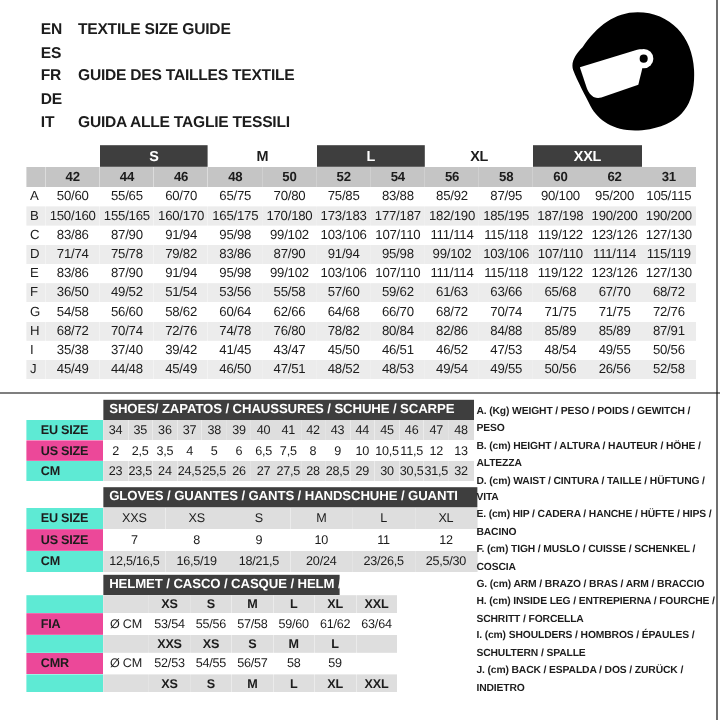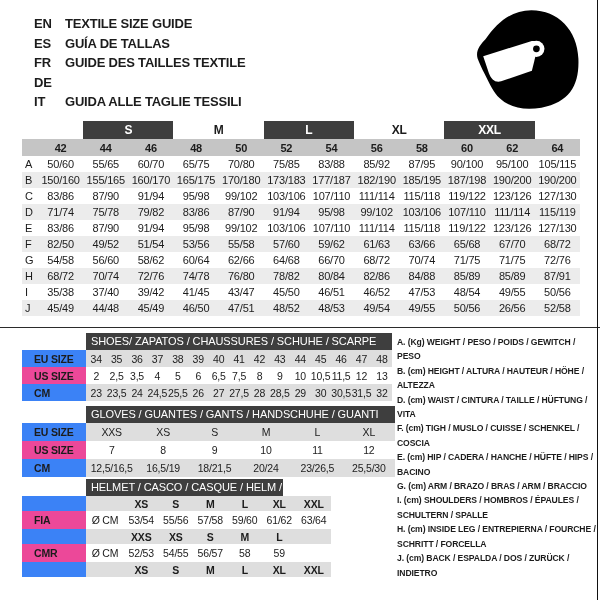--- a/index.html
+++ b/index.html
@@ -30,46 +30,45 @@
   .right-border { position:absolute; right:2px; top:0; width:1px; height:600px; background:#111; }
 
   
   .block { position:absolute; left:22px; }
   #shoes-block  { top:333px; }
   #gloves-block { top:405px; }
   #helmet-block { top:478px; }
   .block table { border-collapse:collapse; table-layout:fixed; font-size:10.5px; letter-spacing:-0.2px; }
   .block td { text-align:center; height:18px; padding:0; white-space:nowrap; overflow:hidden; }
   .block td.rowlabel { text-align:left; padding-left:12px; font-weight:700; background:#ec4899; }
-  .band { background:#3e3e3e; color:#fff; font-weight:400; font-size:11px; text-align:left;
+  .band { background:#3e3e3e; color:#fff; font-weight:700; font-size:11px; text-align:left;
           padding:1px 16px 2px 5px; letter-spacing:-0.1px; line-height:14px; }
   .band-helmet { width:197px; }
   tr.gray td { background:#dedede; }
-  tr.gray td.rowlabel { background:#3b82f6; }
+  tr.gray td.rowlabel { background:#5eead4; }
   #shoes-block td { height:17px; }
   #helmet-block tr.sizes td { height:15px; font-weight:700; }
   #helmet-block tr.vals td { height:18px; }
 
   
   .legend { position:absolute; left:397px; top:335px; width:200px;
             font-size:8.6px; font-weight:700; line-height:14.4px; letter-spacing:-0.1px; }
 </style>
 </head>
 <body>
 
 <div class="page">
 
   <div class="languages" id="languages">
       <div class="lang-line">
         <span class="lang-code">EN</span>
         <span>TEXTILE SIZE GUIDE</span>
       </div>
       <div class="lang-line">
         <span class="lang-code">ES</span>
-        <span>GUÍA DE TALLAS</span>
       </div>
       <div class="lang-line">
         <span class="lang-code">FR</span>
         <span>GUIDE DES TAILLES TEXTILE</span>
       </div>
       <div class="lang-line">
         <span class="lang-code">DE</span>
       </div>
       <div class="lang-line">
         <span class="lang-code">IT</span>
@@ -118,37 +117,37 @@
           <td>44</td>
           <td>46</td>
           <td>48</td>
           <td>50</td>
           <td>52</td>
           <td>54</td>
           <td>56</td>
           <td>58</td>
           <td>60</td>
           <td>62</td>
-          <td>64</td>
+          <td>31</td>
         </tr>
     </thead>
     <tbody class="main-body" id="main-tbody">
         <tr>
           <td class="letter">A</td>
           <td>50/60</td>
           <td>55/65</td>
           <td>60/70</td>
           <td>65/75</td>
           <td>70/80</td>
           <td>75/85</td>
           <td>83/88</td>
           <td>85/92</td>
           <td>87/95</td>
           <td>90/100</td>
-          <td>95/100</td>
+          <td>95/200</td>
           <td>105/115</td>
         </tr>
         <tr class="alt">
           <td class="letter">B</td>
           <td>150/160</td>
           <td>155/165</td>
           <td>160/170</td>
           <td>165/175</td>
           <td>170/180</td>
           <td>173/183</td>
@@ -199,21 +198,21 @@
           <td>103/106</td>
           <td>107/110</td>
           <td>111/114</td>
           <td>115/118</td>
           <td>119/122</td>
           <td>123/126</td>
           <td>127/130</td>
         </tr>
         <tr class="alt">
           <td class="letter">F</td>
-          <td>82/50</td>
+          <td>36/50</td>
           <td>49/52</td>
           <td>51/54</td>
           <td>53/56</td>
           <td>55/58</td>
           <td>57/60</td>
           <td>59/62</td>
           <td>61/63</td>
           <td>63/66</td>
           <td>65/68</td>
           <td>67/70</td>
@@ -471,21 +470,21 @@
             <td>XXL</td>
           </tr>
         </tbody>
     </table>
   </div>
 
   <div class="legend" id="legend">
       <div class="legend-item">A. (Kg) WEIGHT / PESO / POIDS / GEWITCH / PESO</div>
       <div class="legend-item">B. (cm) HEIGHT / ALTURA / HAUTEUR / HÖHE / ALTEZZA</div>
       <div class="legend-item">D. (cm) WAIST / CINTURA / TAILLE / HÜFTUNG / VITA</div>
+      <div class="legend-item">E. (cm) HIP / CADERA / HANCHE / HÜFTE / HIPS / BACINO</div>
       <div class="legend-item">F. (cm) TIGH / MUSLO / CUISSE / SCHENKEL / COSCIA</div>
-      <div class="legend-item">E. (cm) HIP / CADERA / HANCHE / HÜFTE / HIPS / BACINO</div>
       <div class="legend-item">G. (cm) ARM / BRAZO / BRAS / ARM / BRACCIO</div>
+      <div class="legend-item">H. (cm) INSIDE LEG / ENTREPIERNA / FOURCHE / SCHRITT / FORCELLA</div>
       <div class="legend-item">I. (cm) SHOULDERS / HOMBROS / ÉPAULES / SCHULTERN / SPALLE</div>
-      <div class="legend-item">H. (cm) INSIDE LEG / ENTREPIERNA / FOURCHE / SCHRITT / FORCELLA</div>
       <div class="legend-item">J. (cm) BACK / ESPALDA / DOS / ZURÜCK / INDIETRO</div>
     </div>
 
 </div>
 
 </body></html>

